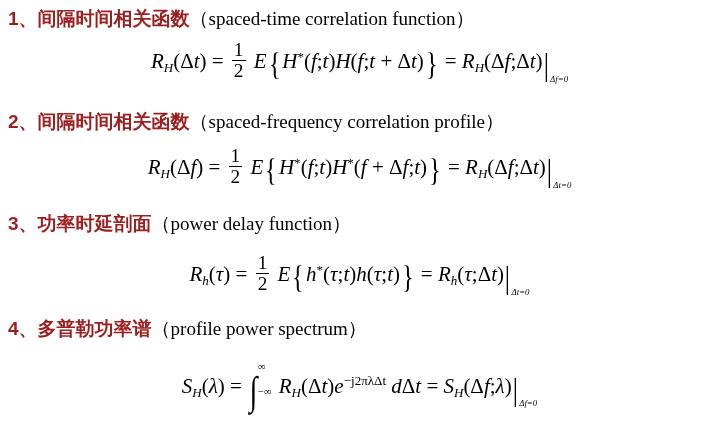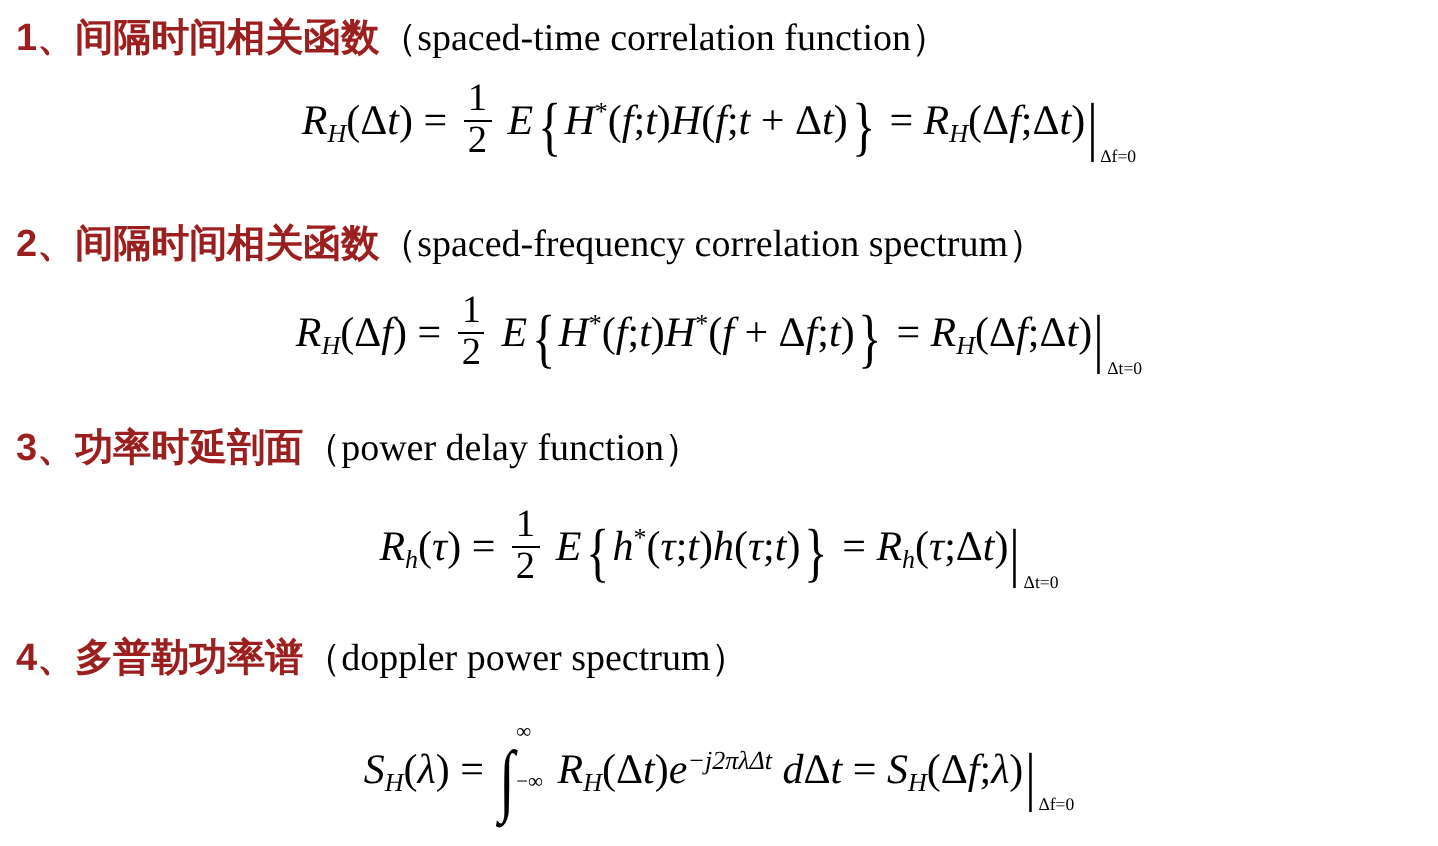--- a/index.html
+++ b/index.html
@@ -93,20 +93,21 @@
     display: inline-block;
     position: relative;
     font-size: 1.55em;
     vertical-align: -0.22em;
     transform: scaleX(0.8);
   }
   .evalsub {
     font-size: 0.42em;
     vertical-align: -1.55em;
     margin-left: 1px;
+    font-style: italic;
     display: inline-block;
   }
   .intg {
     display: inline-block;
     font-size: 1.9em;
     font-style: italic;
     vertical-align: -0.28em;
     transform: scaleX(0.72);
     margin: 0 1px;
   }
@@ -116,21 +117,20 @@
     line-height: 1.0;
     vertical-align: -0.2em;
     text-align: left;
     margin: 0 2px 0 -2px;
   }
   .intlim .t { display: block; }
   .intlim .b { display: block; margin-top: 1.35em; }
   .expo {
     font-size: 0.62em;
     vertical-align: 0.55em;
-    font-style: italic;
   }
 
   
   #h1 { top: 6px; }
   #f1 { top: 40px; }
   #h2 { top: 109px; }
   #f2 { top: 146px; }
   #h3 { top: 211px; }
   #f3 { top: 253px; }
   #h4 { top: 316px; }
@@ -147,21 +147,21 @@
   <div class="item formula" id="f1">
     <span class="it">R</span><span class="sub">H</span><span class="up">(</span><span class="up">Δ</span><span class="it">t</span><span class="up">)</span>
     <span class="up"> = </span>
     <span class="frac"><span class="n up">1</span><span class="d up">2</span></span>
     <span class="it">E</span><span class="bigbrace">{</span><span class="it">H</span><span class="sup up">*</span><span class="up">(</span><span class="it">f</span><span class="up">;</span><span class="it">t</span><span class="up">)</span><span class="it">H</span><span class="up">(</span><span class="it">f</span><span class="up">;</span><span class="it">t</span><span class="up"> + Δ</span><span class="it">t</span><span class="up">)</span><span class="bigbrace">}</span>
     <span class="up"> = </span>
     <span class="it">R</span><span class="sub">H</span><span class="up">(Δ</span><span class="it">f</span><span class="up">;Δ</span><span class="it">t</span><span class="up">)</span><span class="evalbar">|</span><span class="evalsub">Δf=0</span>
   </div>
 
   <div class="item heading" id="h2">
-    <span class="num">2、</span><span class="cn">间隔时间相关函数</span><span class="en">（spaced-frequency correlation spectrum）</span>
+    <span class="num">2、</span><span class="cn">间隔时间相关函数</span><span class="en">（spaced-frequency correlation profile）</span>
   </div>
   <div class="item formula" id="f2">
     <span class="it">R</span><span class="sub">H</span><span class="up">(Δ</span><span class="it">f</span><span class="up">)</span>
     <span class="up"> = </span>
     <span class="frac"><span class="n up">1</span><span class="d up">2</span></span>
     <span class="it">E</span><span class="bigbrace">{</span><span class="it">H</span><span class="sup up">*</span><span class="up">(</span><span class="it">f</span><span class="up">;</span><span class="it">t</span><span class="up">)</span><span class="it">H</span><span class="sup up">*</span><span class="up">(</span><span class="it">f</span><span class="up"> + Δ</span><span class="it">f</span><span class="up">;</span><span class="it">t</span><span class="up">)</span><span class="bigbrace">}</span>
     <span class="up"> = </span>
     <span class="it">R</span><span class="sub">H</span><span class="up">(Δ</span><span class="it">f</span><span class="up">;Δ</span><span class="it">t</span><span class="up">)</span><span class="evalbar">|</span><span class="evalsub">Δt=0</span>
   </div>
 
@@ -171,21 +171,21 @@
   <div class="item formula" id="f3">
     <span class="it">R</span><span class="sub">h</span><span class="up">(</span><span class="it">τ</span><span class="up">)</span>
     <span class="up"> = </span>
     <span class="frac"><span class="n up">1</span><span class="d up">2</span></span>
     <span class="it">E</span><span class="bigbrace">{</span><span class="it">h</span><span class="sup up">*</span><span class="up">(</span><span class="it">τ</span><span class="up">;</span><span class="it">t</span><span class="up">)</span><span class="it">h</span><span class="up">(</span><span class="it">τ</span><span class="up">;</span><span class="it">t</span><span class="up">)</span><span class="bigbrace">}</span>
     <span class="up"> = </span>
     <span class="it">R</span><span class="sub">h</span><span class="up">(</span><span class="it">τ</span><span class="up">;Δ</span><span class="it">t</span><span class="up">)</span><span class="evalbar">|</span><span class="evalsub">Δt=0</span>
   </div>
 
   <div class="item heading" id="h4">
-    <span class="num">4、</span><span class="cn">多普勒功率谱</span><span class="en">（doppler power spectrum）</span>
+    <span class="num">4、</span><span class="cn">多普勒功率谱</span><span class="en">（profile power spectrum）</span>
   </div>
   <div class="item formula" id="f4">
     <span class="it">S</span><span class="sub">H</span><span class="up">(</span><span class="it">λ</span><span class="up">)</span>
     <span class="up"> = </span>
     <span class="intg">∫</span><span class="intlim"><span class="t up">∞</span><span class="b up">−∞</span></span>
     <span class="it">R</span><span class="sub">H</span><span class="up">(Δ</span><span class="it">t</span><span class="up">)</span><span class="it">e</span><span class="expo">−j2πλΔt</span><span class="it"> d</span><span class="up">Δ</span><span class="it">t</span>
     <span class="up"> = </span>
     <span class="it">S</span><span class="sub">H</span><span class="up">(Δ</span><span class="it">f</span><span class="up">;</span><span class="it">λ</span><span class="up">)</span><span class="evalbar">|</span><span class="evalsub">Δf=0</span>
   </div>
 

